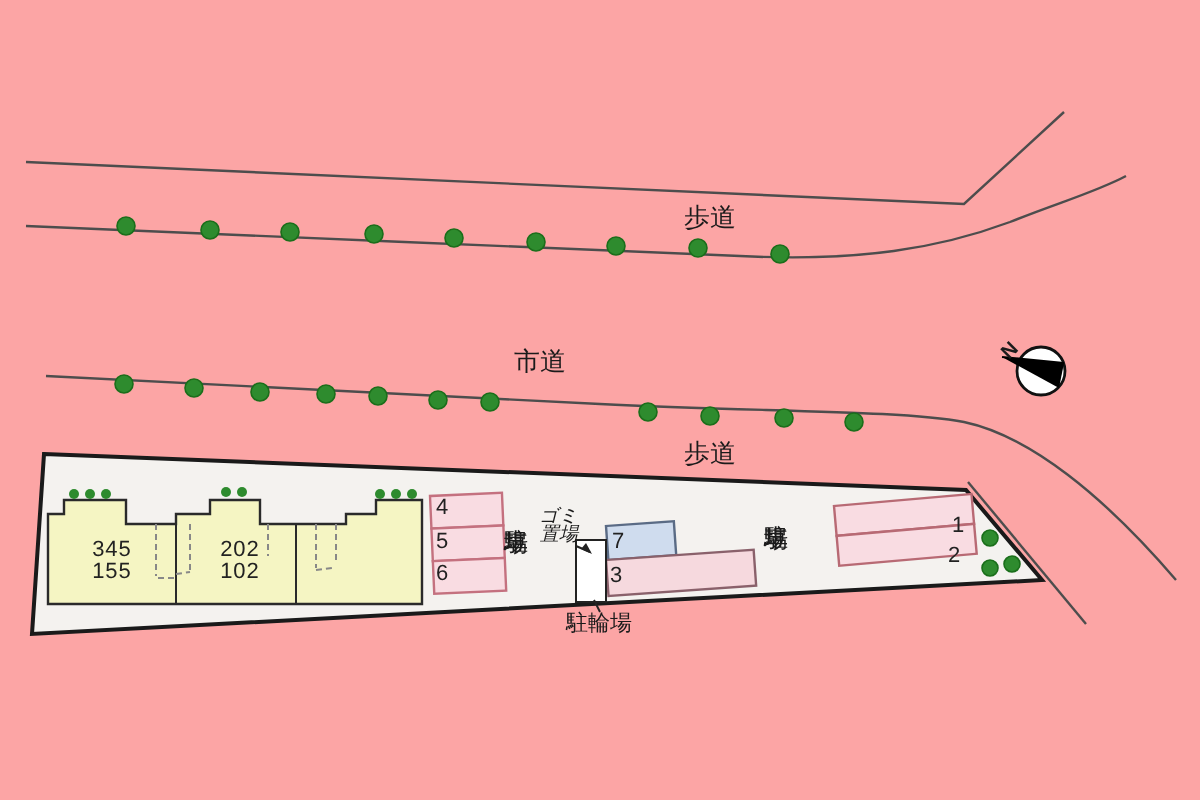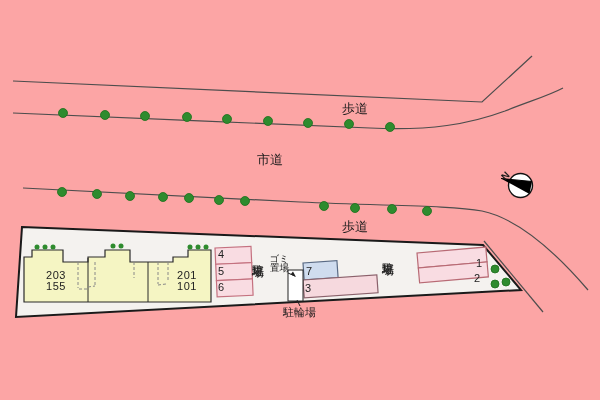--- a/index.html
+++ b/index.html
@@ -145,40 +145,40 @@
     <polygon points="296,277 290.5,274.5 293,271.5" fill="#222"></polygon>
 
     <g>
       <circle cx="520.5" cy="185.5" r="12" fill="#ffffff" stroke="#111" stroke-width="1.4"></circle>
       <polygon points="501,178.5 532,181.5 529.5,194" fill="#000"></polygon>
       <line x1="501" y1="178.5" x2="532" y2="181.5" stroke="#000" stroke-width="1"></line>
     </g>
   </svg>
 
   <div class="lbl center" style="left:330px;top:102px;width:50px;">歩道</div>
-  <div class="lbl center" style="left:245px;top:154px;width:50px;font-family:Liberation Mono, monospace;">市道</div>
+  <div class="lbl center" style="left:245px;top:174px;width:50px;">市道</div>
   <div class="lbl center" style="left:330px;top:220px;width:50px;">歩道</div>
 
   <div class="lbl vertical" style="left:251px;top:254px;">駐車場</div>
   <div class="lbl vertical" style="left:381px;top:252px;">駐車場</div>
 
-  <div class="lbl small2line" style="left:259px;top:255px;">
+  <div class="lbl small2line" style="left:259px;top:255px;font-style:italic;">
     <div>ゴミ</div>
     <div>置場</div>
   </div>
 
   <div class="lbl bike" style="left:283px;top:305px;">駐輪場</div>
 
   <div class="lbl unit-label" style="left:34px;top:270px;">
-    <div>203</div>
+    <div>345</div>
     <div>155</div>
   </div>
-  <div class="lbl unit-label" style="left:165px;top:270px;">
-    <div>201</div>
-    <div>101</div>
+  <div class="lbl unit-label" style="left:98px;top:270px;">
+    <div>202</div>
+    <div>102</div>
   </div>
 
   <div class="lbl stall-num" style="left:218px;top:249px;">4</div>
   <div class="lbl stall-num" style="left:218px;top:266px;">5</div>
   <div class="lbl stall-num" style="left:218px;top:282px;">6</div>
   <div class="lbl stall-num" style="left:306px;top:266px;">7</div>
   <div class="lbl stall-num" style="left:305px;top:283px;">3</div>
   <div class="lbl stall-num" style="left:476px;top:258px;">1</div>
   <div class="lbl stall-num" style="left:474px;top:273px;">2</div>
 

